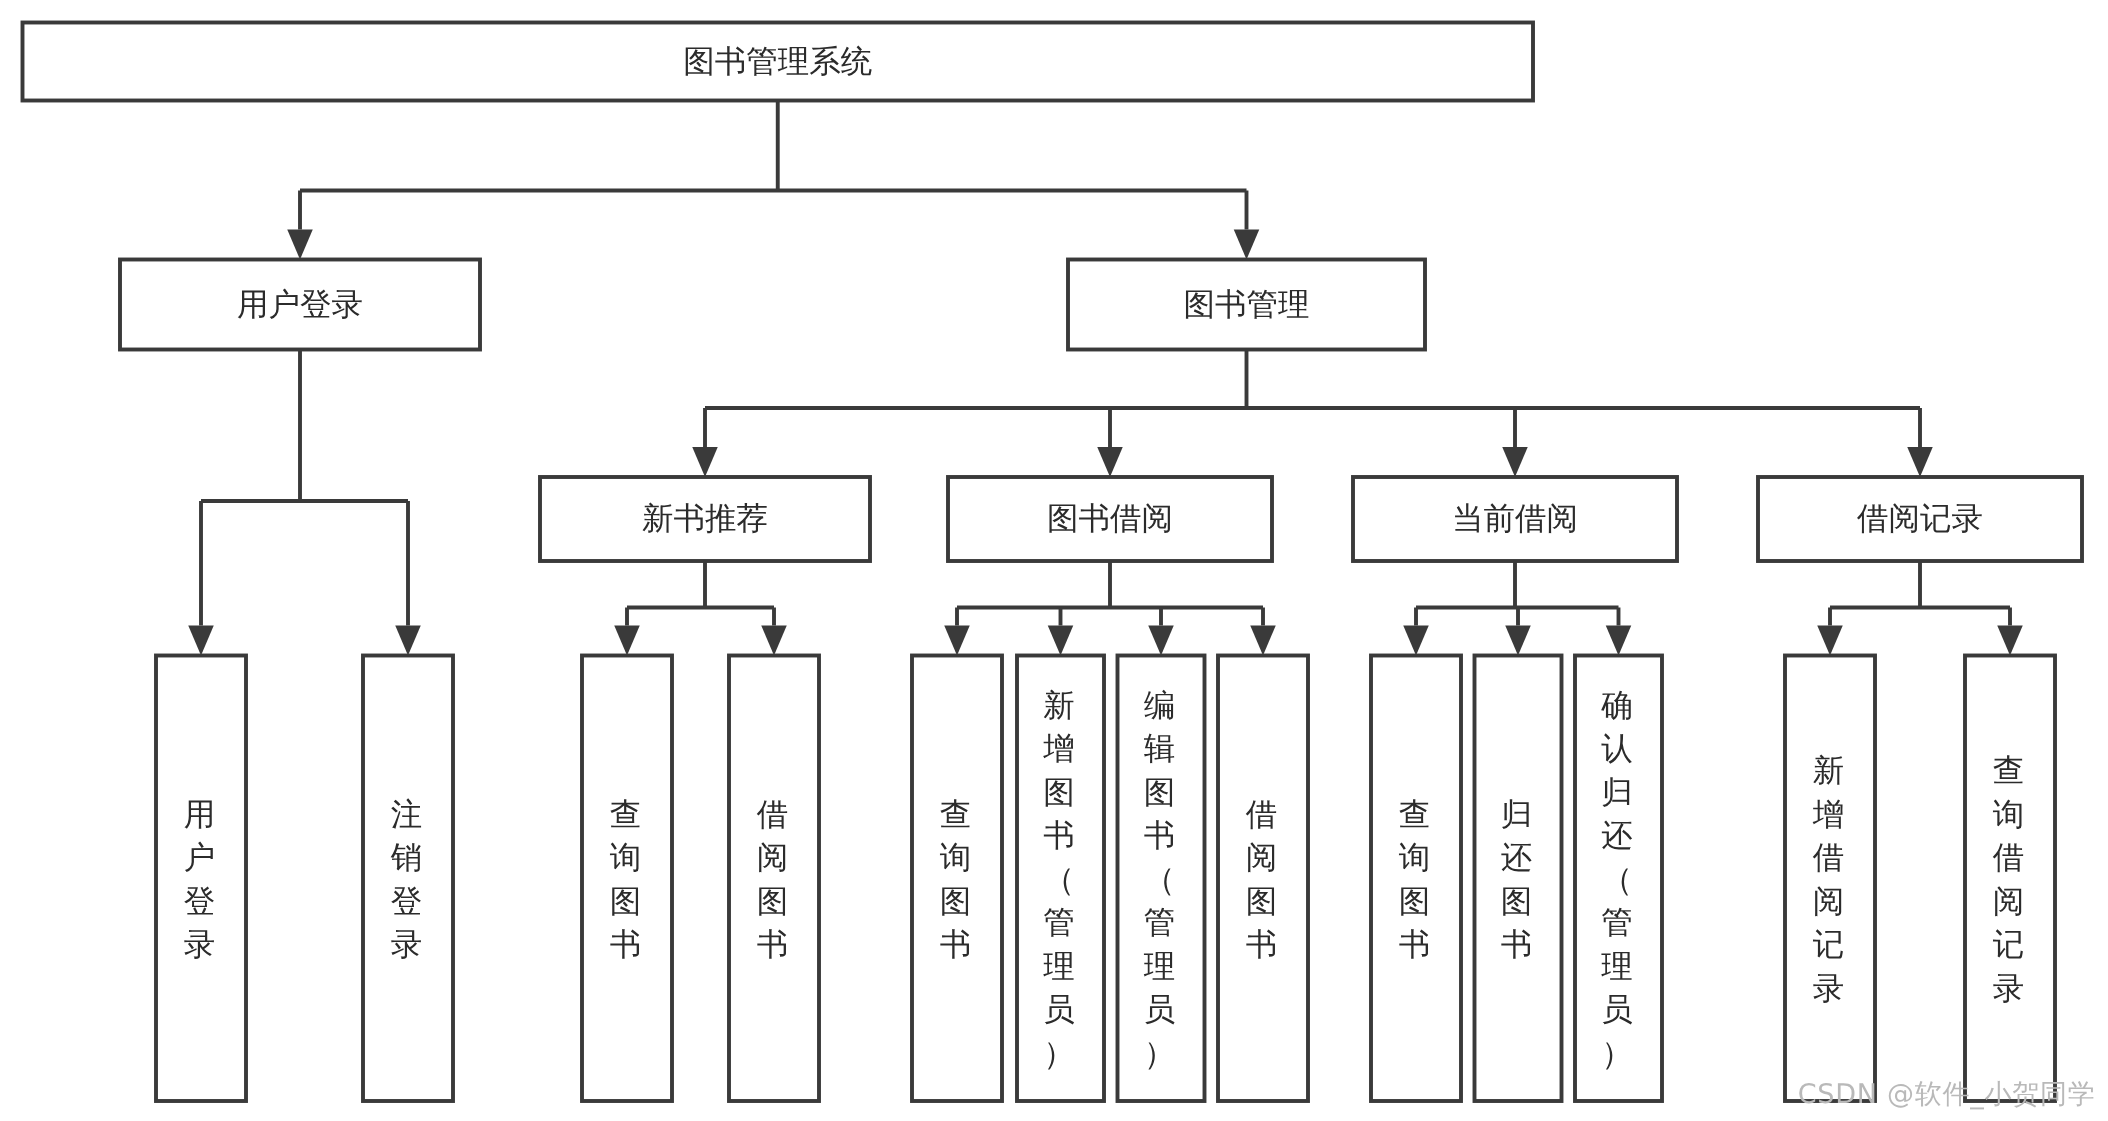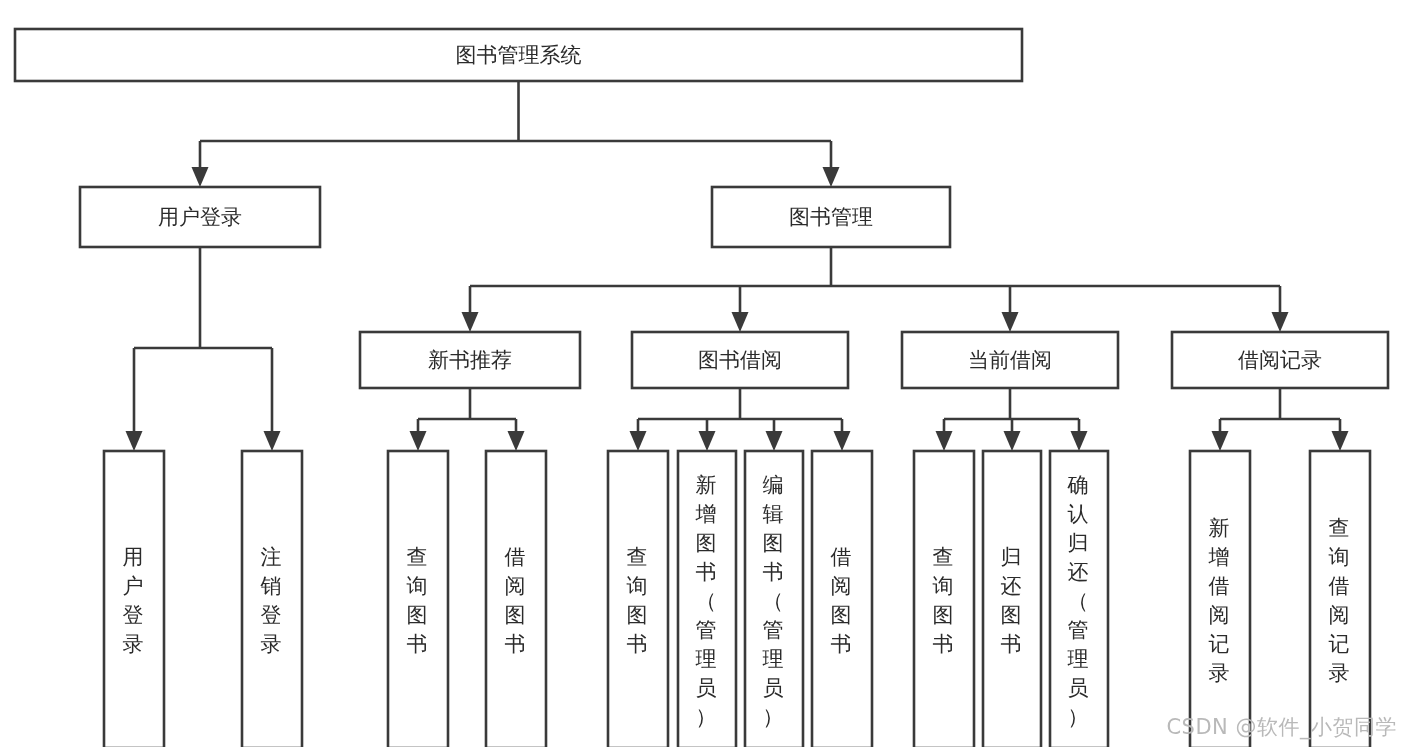--- a/index.html
+++ b/index.html
@@ -10,21 +10,20 @@
   body {
     width: 1405px;
     height: 747px;
     position: relative;
     font-family: "DejaVu Sans", "Liberation Sans", sans-serif;
     overflow: hidden;
   }
   #diagram-root {
     position: absolute;
     inset: 0;
-    margin-top: 14px;
   }
   svg.diagram {
     display: block;
     width: 1405px;
     height: 747px;
   }
   .node-rect {
     fill: #ffffff;
     stroke: #3a3a3a;
     stroke-width: 2.6;
@@ -47,21 +46,21 @@
     stroke-linecap: butt;
   }
   .arrow-head {
     fill: #3a3a3a;
   }
   .watermark {
     position: absolute;
     right: 8px;
     bottom: 6px;
     font-family: "DejaVu Sans", "Liberation Sans", sans-serif;
-    font-size: 21px;
+    font-size: 18px;
     color: #b9b9b9;
     white-space: nowrap;
     letter-spacing: 0.5px;
   }
 </style>
 </head>
 <body>
 
 <div id="diagram-root">
   <svg class="diagram" viewBox="0 0 1405 747">

